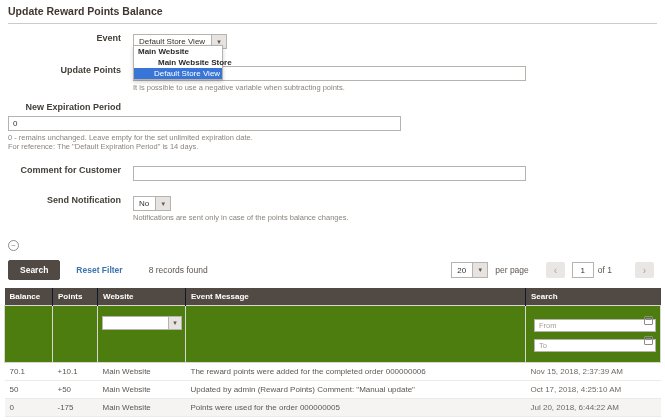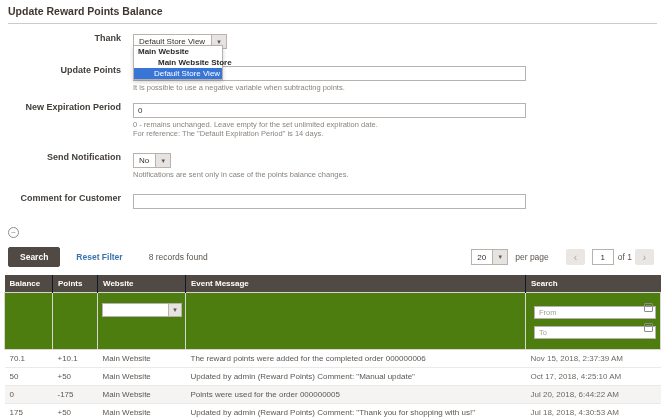--- a/index.html
+++ b/index.html
@@ -23,39 +23,39 @@
 
   .store-wrap { position:relative; display:inline-block; }
   .dd-list { position:absolute; top:15px; left:0; width:90px; background:#fff; border:1px solid #b7b2ad; box-shadow:0 2px 4px rgba(0,0,0,.18); z-index:20; }
   .dd-opt { font-size:8px; line-height:11px; color:#2b2b2b; white-space:nowrap; cursor:pointer; }
   .dd-opt.lvl0 { font-weight:bold; padding-left:4px; }
   .dd-opt.lvl1 { font-weight:bold; padding-left:24px; }
   .dd-opt.lvl2 { padding-left:20px; background:#3875d7; color:#fff; }
 
   .mt-store { margin-top:6px; }
   .mt-update { margin-top:13px; }
-  .mt-nep { margin-top:7px; }
+  .mt-nep { margin-top:7px;flex-direction:column; }
   .mt-send { margin-top:11px; }
   .mt-comment { margin-top:11px; }
 
   
   .trans-head { display:flex; justify-content:space-between; align-items:center; margin-top:18px; }
   .collapse-btn { width:11px; height:11px; border:1px solid #8c8c8c; border-radius:50%; display:flex; align-items:center; justify-content:center; font-size:8px; line-height:1; color:#8c8c8c; cursor:pointer; }
 
   .toolbar { display:flex; align-items:center; margin-top:9px; }
   .search-btn { background:#514943; color:#fff; font-size:8.5px; font-weight:bold; border:1px solid #514943; border-radius:2px; padding:4px 11px; cursor:pointer; font-family:"Liberation Sans", sans-serif; }
   .reset-link { font-size:8.5px; font-weight:600; color:#3b73af; margin-left:16px; cursor:pointer; text-decoration:none; }
   .records { font-size:8.5px; color:#5c5650; margin-left:26px; }
   .toolbar-right { margin-left:auto; display:flex; align-items:center; }
   .perpage-select { height:16px; }
   .perpage-select .val { font-size:8px; padding-top:3px; }
   .perpage-label { font-size:8.5px; color:#5c5650; margin:0 14px 0 7px; }
   .pg-btn { width:19px; height:16px; background:#e9e6e3; border-radius:2px; display:flex; align-items:center; justify-content:center; color:#aba49e; font-size:10px; cursor:pointer; margin:0 3px; }
   .pg-input { width:22px; height:16px; border:1px solid #b7b2ad; text-align:center; font-size:8px; color:#303030; margin:0 4px; font-family:"Liberation Sans", sans-serif; }
-  .pg-of { font-size:8.5px; color:#5c5650; margin-right:0;text-align:right; }
+  .pg-of { font-size:8.5px; color:#5c5650; margin-right:20px;text-align:right; }
 
   
   table.grid { border-collapse:collapse; width:656px; margin:8px 0 0 -4px; table-layout:fixed; }
   table.grid col.c-balance { width:48px; }
   table.grid col.c-points { width:45px; }
   table.grid col.c-website { width:88px; }
   table.grid col.c-message { width:340px; }
   table.grid col.c-created { width:135px; }
   table.grid th { background:#514943; color:#fff; font-size:8px; font-weight:bold; text-align:left; padding:4px 4px 4px 5px; height:15px; border-right:1px solid #0f172a; cursor:pointer; }
   table.grid th:last-child { border-right:none; }
@@ -73,21 +73,21 @@
 </style>
 </head>
 <body>
 
 <div class="page">
 
   <div class="section-title">Update Reward Points Balance</div>
   <hr class="divider">
 
   <div class="form-row mt-store">
-    <div class="form-label">Thank</div>
+    <div class="form-label">Event</div>
     <div class="form-ctrl">
       <div class="store-wrap">
         <div class="fake-select">
           <span class="val">Default Store View</span>
           <span class="caret-btn">▾</span>
         </div>
         <div class="dd-list">
           <div class="dd-opt lvl0">Main Website</div>
           <div class="dd-opt lvl1">Main Website Store</div>
           <div class="dd-opt lvl2">Default Store View</div>
@@ -106,35 +106,35 @@
 
   <div class="form-row mt-nep">
     <div class="form-label">New Expiration Period</div>
     <div class="form-ctrl">
       <input class="txt-input" type="text" value="0" style="">
       <div class="note">0 - remains unchanged. Leave empty for the set unlimited expiration date.</div>
       <div class="note" style="margin-top:0;">For reference: The "Default Expiration Period" is 14 days.</div>
     </div>
   </div>
 
+  <div class="form-row mt-comment">
+    <div class="form-label">Comment for Customer</div>
+    <div class="form-ctrl">
+      <input class="txt-input" type="text" value="" style="">
+    </div>
+  </div>
+
   <div class="form-row mt-send">
     <div class="form-label">Send Notification</div>
     <div class="form-ctrl">
       <div class="fake-select">
         <span class="val">No</span>
         <span class="caret-btn">▾</span>
       </div>
       <div class="note">Notifications are sent only in case of the points balance changes.</div>
-    </div>
-  </div>
-
-  <div class="form-row mt-comment">
-    <div class="form-label">Comment for Customer</div>
-    <div class="form-ctrl">
-      <input class="txt-input" type="text" value="" style="">
     </div>
   </div>
 
   <div class="trans-head">
     <div class="collapse-btn">−</div>
   </div>
 
   <div class="toolbar">
     <button class="search-btn">Search</button>
     <a class="reset-link">Reset Filter</a>

